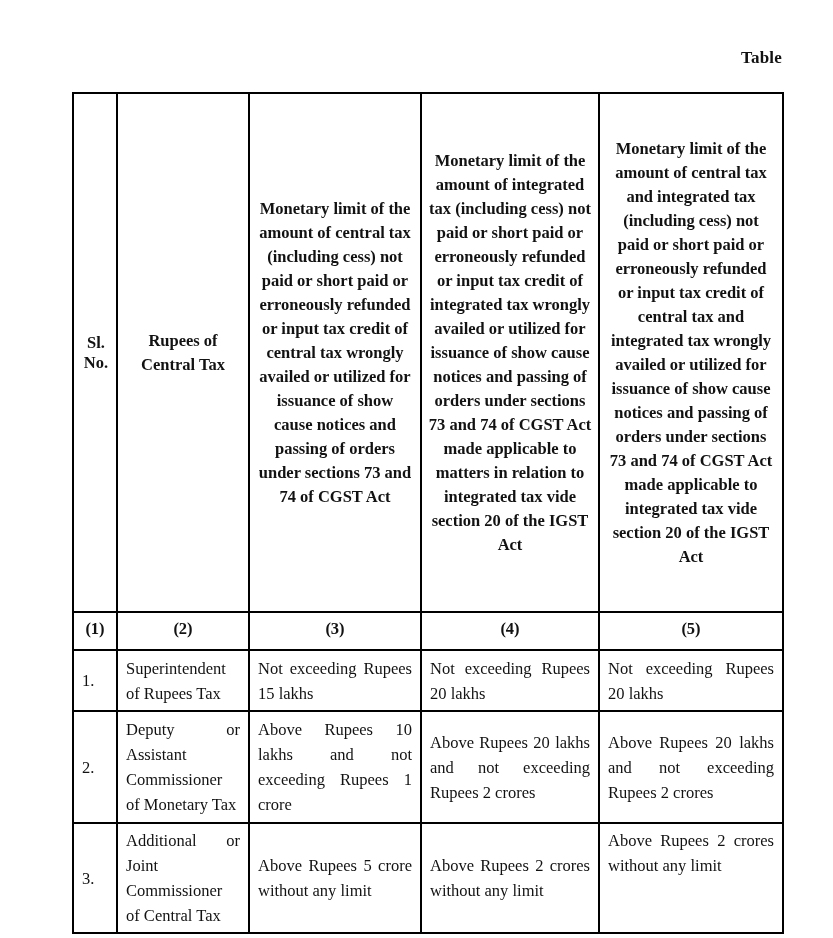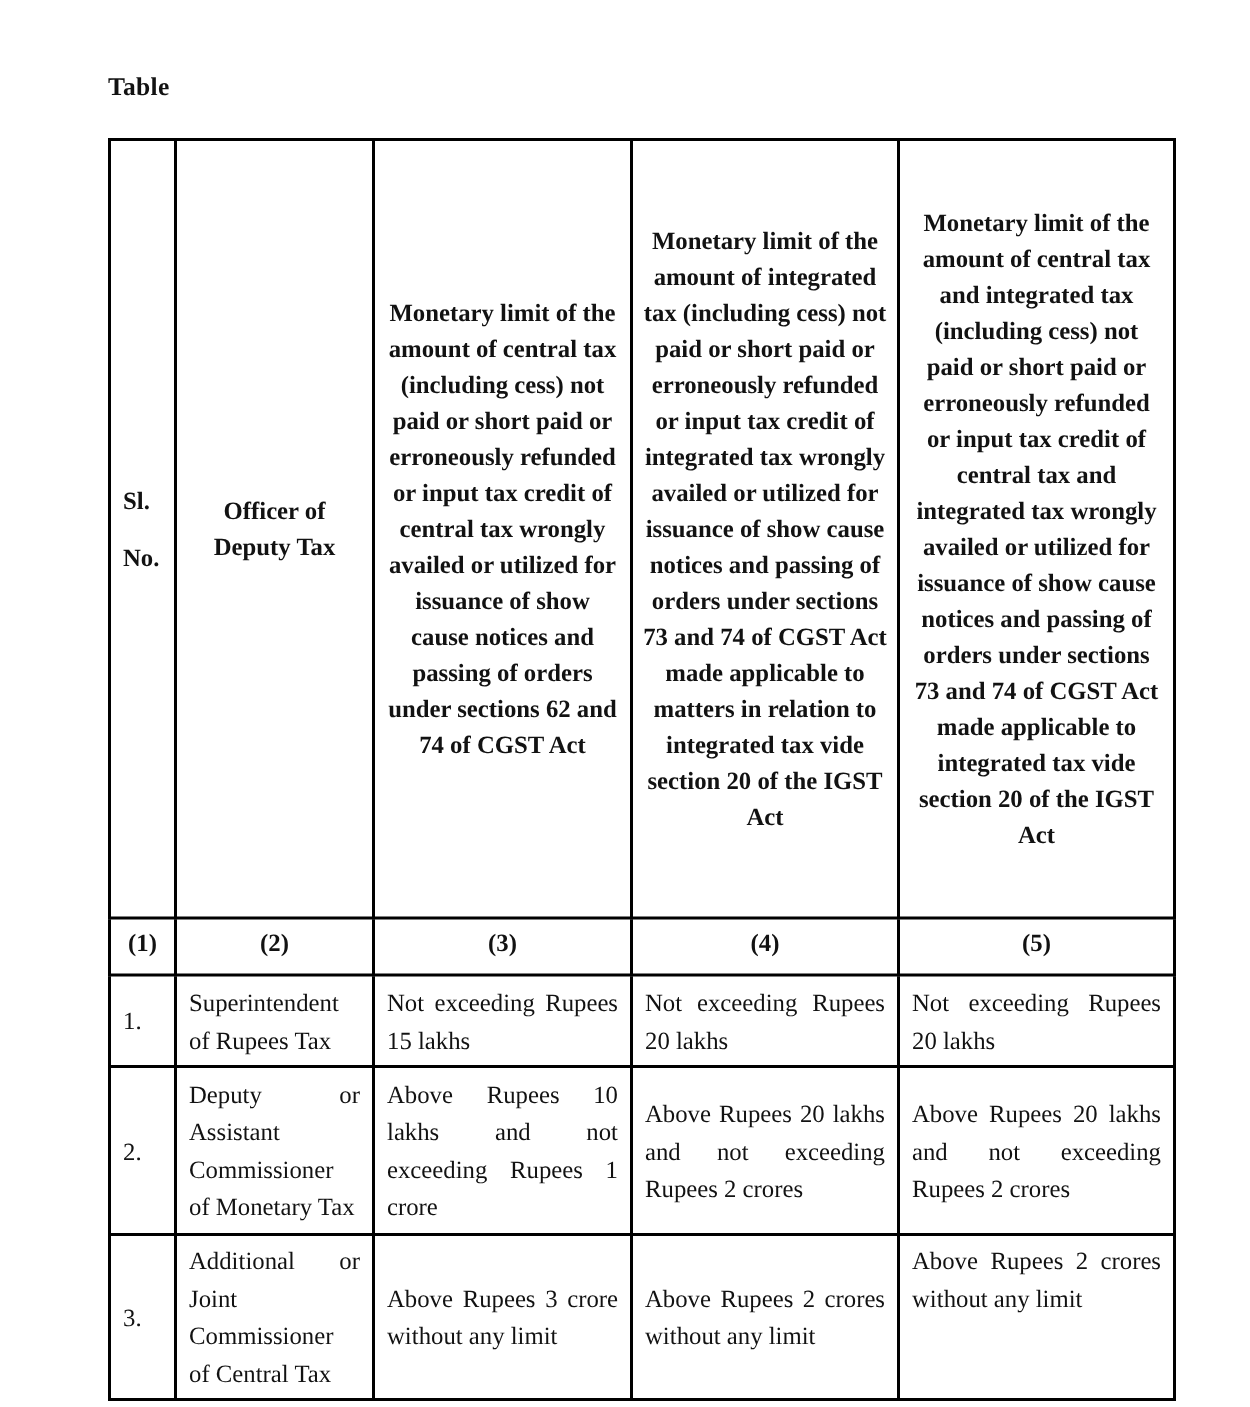--- a/index.html
+++ b/index.html
@@ -13,21 +13,21 @@
     position: relative;
     font-family: "Liberation Serif", serif;
     color: #121212;
     -webkit-font-smoothing: antialiased;
   }
   .page-title {
     position: absolute;
     top: 48px;
     left: 72px;
     width: 710px;
-    text-align: left;
+    text-align: right;
     font-weight: bold;
     font-size: 17px;
     letter-spacing: 0.2px;
   }
   table.doc-table {
     position: absolute;
     left: 72px;
     top: 92px;
     width: 710px;
     border-collapse: collapse;
@@ -42,22 +42,22 @@
   .doc-table th {
     font-weight: bold;
     font-size: 16.5px;
     line-height: 24px;
     text-align: center;
     vertical-align: middle;
     padding: 4px 6px;
   }
   th.slno-head {
     white-space: pre-line;
-    line-height: 38px;
-    text-align: left;
+    line-height: 20px;
+    text-align: center;
     padding-left: 8px;
   }
   tr.header-row   { height: 519px; }
   tr.colnum-row   { height: 38px; }
   tr.colnum-row th{ vertical-align: top; padding-top: 5px; line-height: 22px; }
   tr.body-row-1   { height: 61px; }
   tr.body-row-2   { height: 112px; }
   tr.body-row-3   { height: 110px; }
   
   .doc-table td {
@@ -88,22 +88,22 @@
     <col style="width:132px">
     <col style="width:172px">
     <col style="width:178px">
     <col style="width:184px">
   </colgroup>
 
   <tbody>
       <tr class="header-row">
     <th class="slno-head">Sl.
 No.</th>
-    <th>Officer of Deputy Tax</th>
-    <th>Monetary limit of the amount of central tax (including cess) not paid or short paid or erroneously refunded or input tax credit of central tax wrongly availed or utilized for issuance of show cause notices and passing of orders under sections 62 and 74 of CGST Act</th>
+    <th>Rupees of Central Tax</th>
+    <th>Monetary limit of the amount of central tax (including cess) not paid or short paid or erroneously refunded or input tax credit of central tax wrongly availed or utilized for issuance of show cause notices and passing of orders under sections 73 and 74 of CGST Act</th>
     <th>Monetary limit of the amount of integrated tax (including cess) not paid or short paid or erroneously refunded or input tax credit of integrated tax wrongly availed or utilized for issuance of show cause notices and passing of orders under sections 73 and 74 of CGST Act made applicable to matters in relation to integrated tax vide section 20 of the IGST Act</th>
     <th>Monetary limit of the amount of central tax and integrated tax (including cess) not paid or short paid or erroneously refunded or input tax credit of central tax and integrated tax wrongly availed or utilized for issuance of show cause notices and passing of orders under sections 73 and 74 of CGST Act made applicable to integrated tax vide section 20 of the IGST Act</th>
   </tr>
 
   <tr class="colnum-row">
     <th>(1)</th>
     <th>(2)</th>
     <th>(3)</th>
     <th>(4)</th>
     <th>(5)</th>
@@ -121,18 +121,18 @@
     <td class="slno-cell">2.</td>
     <td>Deputy or Assistant Commissioner of Monetary Tax</td>
     <td>Above Rupees 10 lakhs and not exceeding Rupees 1 crore</td>
     <td>Above Rupees 20 lakhs and not exceeding Rupees 2 crores</td>
     <td>Above Rupees 20 lakhs and not exceeding Rupees 2 crores</td>
   </tr>
 
   <tr class="body-row-3">
     <td class="slno-cell">3.</td>
     <td class="valign-top">Additional or Joint Commissioner of Central Tax</td>
-    <td>Above Rupees 3 crore without any limit</td>
+    <td>Above Rupees 5 crore without any limit</td>
     <td>Above Rupees 2 crores without any limit</td>
     <td class="valign-top">Above Rupees 2 crores without any limit</td>
   </tr>
 </tbody>
   </table>
 
 </body></html>

